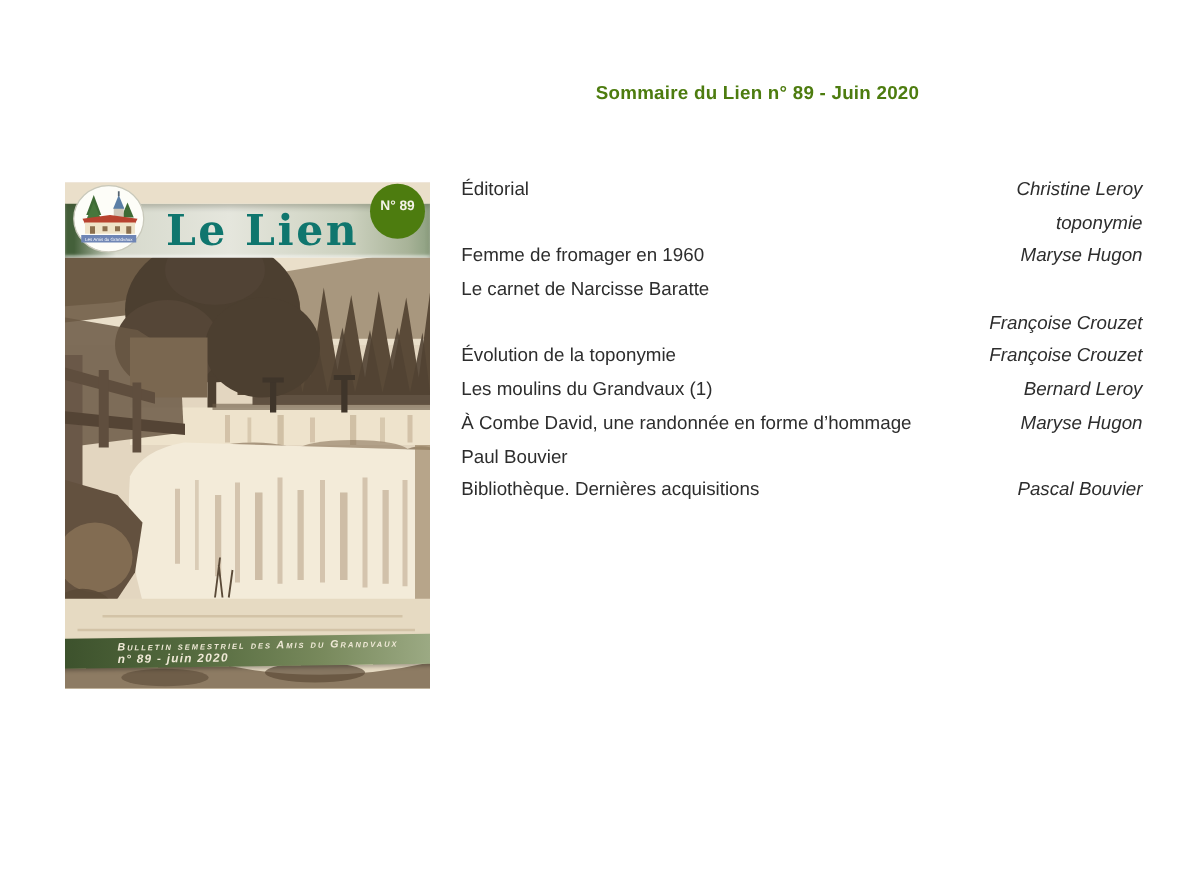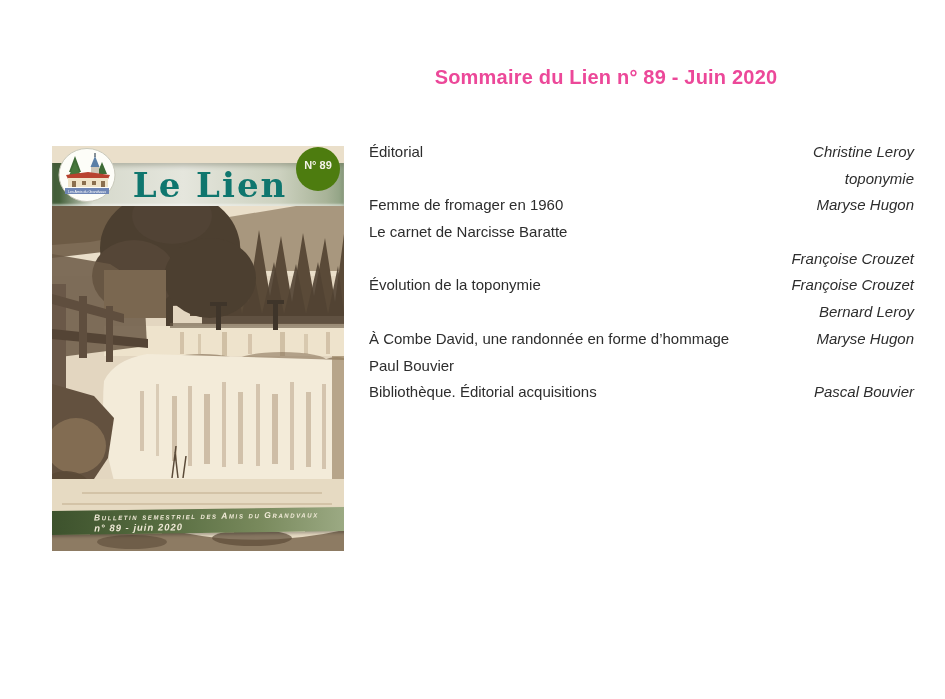--- a/index.html
+++ b/index.html
@@ -14,23 +14,23 @@
     height: 699px;
     background: #ffffff;
     overflow: hidden;
   }
   .page-title {
     position: absolute;
     top: 66px;
     left: 606px;
     transform: translateX(-50%);
     white-space: nowrap;
-    font-size: 20px;
-    font-weight: bold;
-    color: #ec4899;
+    font-size: 15px;
+    font-weight: bold;
+    color: #4d7c0f;
     letter-spacing: 0.2px;
   }
 
   
   .cover {
     position: absolute;
     left: 52px;
     top: 146px;
     width: 292px;
     height: 405px;
@@ -298,29 +298,30 @@
       <span class="toc-author"></span>
     </div>
     <div class="toc-row">
       <span class="toc-author">Françoise Crouzet</span>
     </div>
     <div class="toc-row">
       <span class="toc-title">Évolution de la toponymie</span>
       <span class="toc-author">Françoise Crouzet</span>
     </div>
     <div class="toc-row">
+      <span class="toc-title">Les moulins du Grandvaux (1)</span>
       <span class="toc-author">Bernard Leroy</span>
     </div>
     <div class="toc-row">
       <span class="toc-title">À Combe David, une randonnée en forme d’hommage</span>
       <span class="toc-author">Maryse Hugon</span>
     </div>
     <div class="toc-row">
       <span class="toc-title">Paul Bouvier</span>
       <span class="toc-author"></span>
     </div>
     <div class="toc-row">
-      <span class="toc-title">Bibliothèque. Éditorial acquisitions</span>
+      <span class="toc-title">Bibliothèque. Dernières acquisitions</span>
       <span class="toc-author">Pascal Bouvier</span>
     </div>
   </div>
 
 </div>
 
 </body></html>

